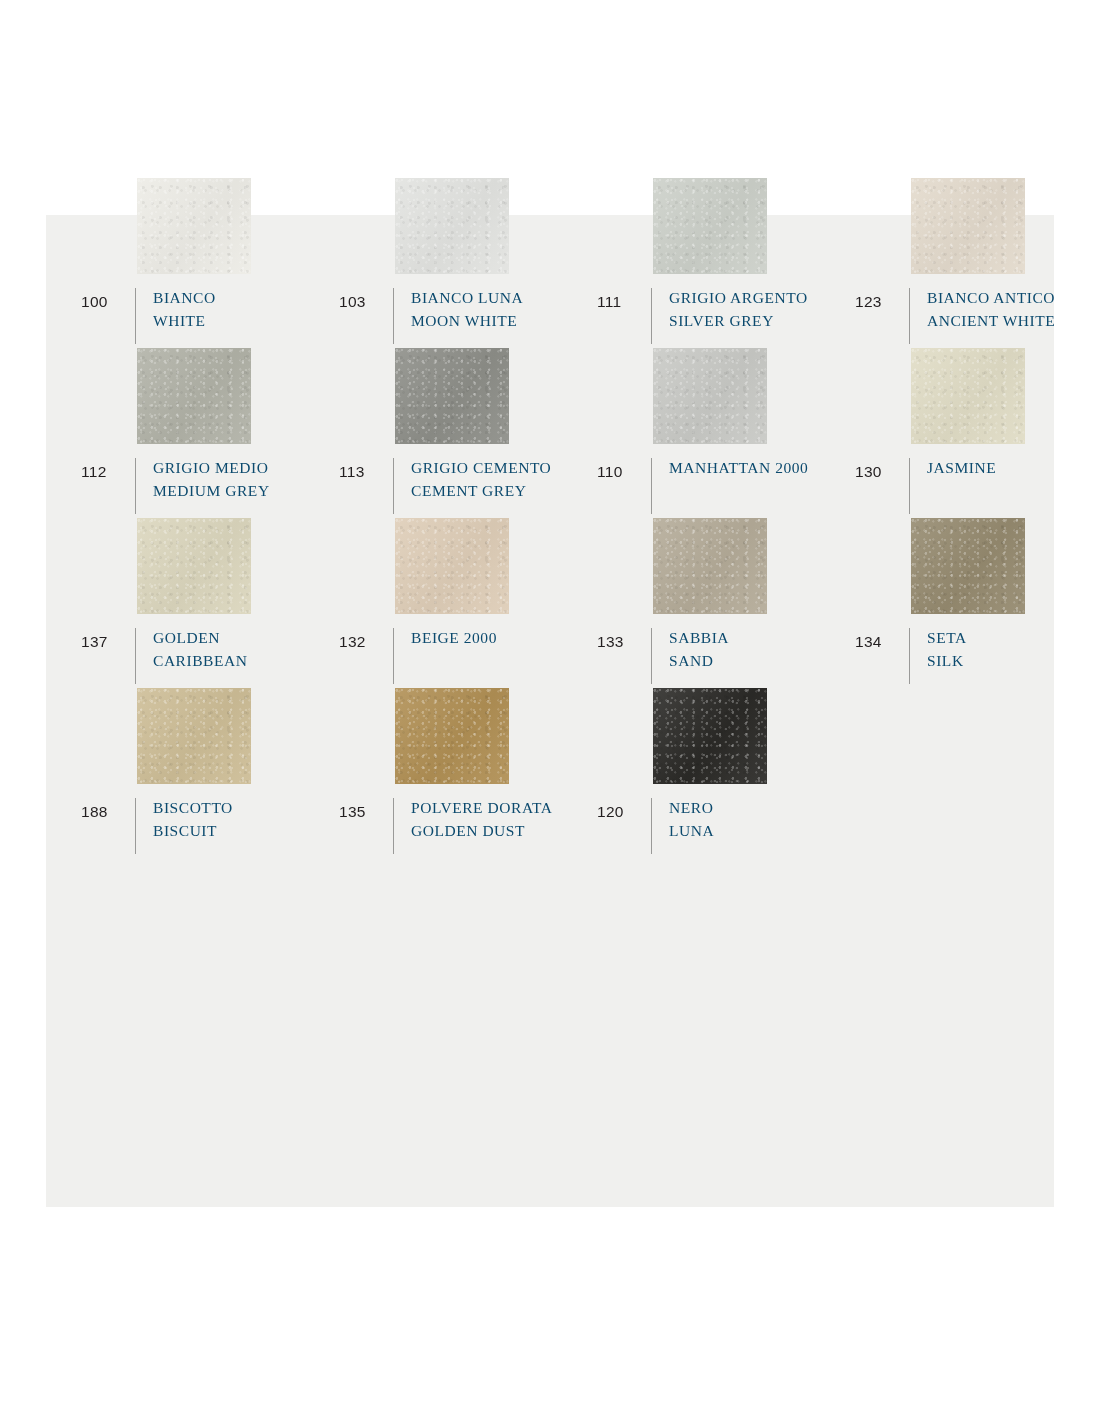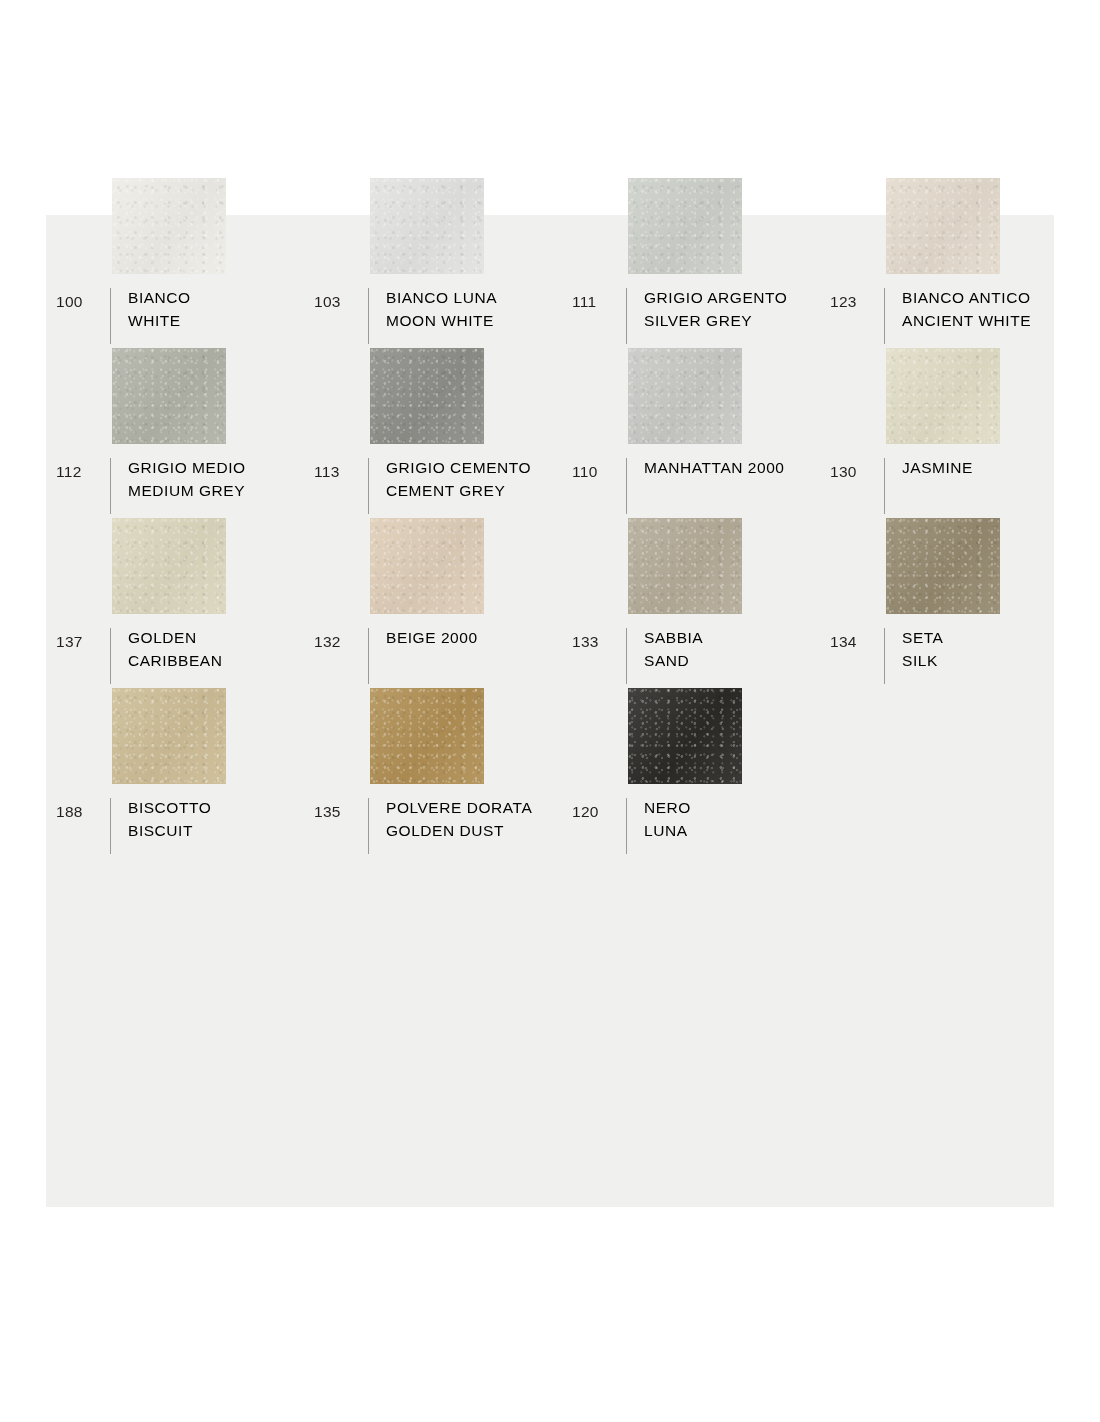--- a/index.html
+++ b/index.html
@@ -33,20 +33,21 @@
     display: grid;
     grid-template-columns: repeat(4, 258px);
     grid-auto-rows: 170px;
     column-gap: 0px;
     row-gap: 0px;
   }
 
   .swatch-cell {
     position: relative;
     display: block;
+    margin-left: 25px;
   }
 
   
   .swatch-code {
     position: absolute;
     left: 0;
     top: 116px;
     width: 46px;
     text-align: left;
     font-size: 15.5px;
@@ -98,23 +99,24 @@
     position: absolute;
     left: 72px;
     top: 108px;
     width: 180px;
   }
   .swatch-name-it,
   .swatch-name-en {
     display: block;
     font-size: 15.5px;
     letter-spacing: 0.035em;
-    color: #000000;
+    color: #0c4a6e;
     line-height: 23px;
     white-space: nowrap;
+    font-family: Liberation Serif, serif;
   }
   .swatch-name-en:empty { display: none; }
 </style>
 </head>
 <body>
 
 <div id="color-chart-panel"></div>
 
 <div id="swatch-grid">
     <div class="swatch-cell">

